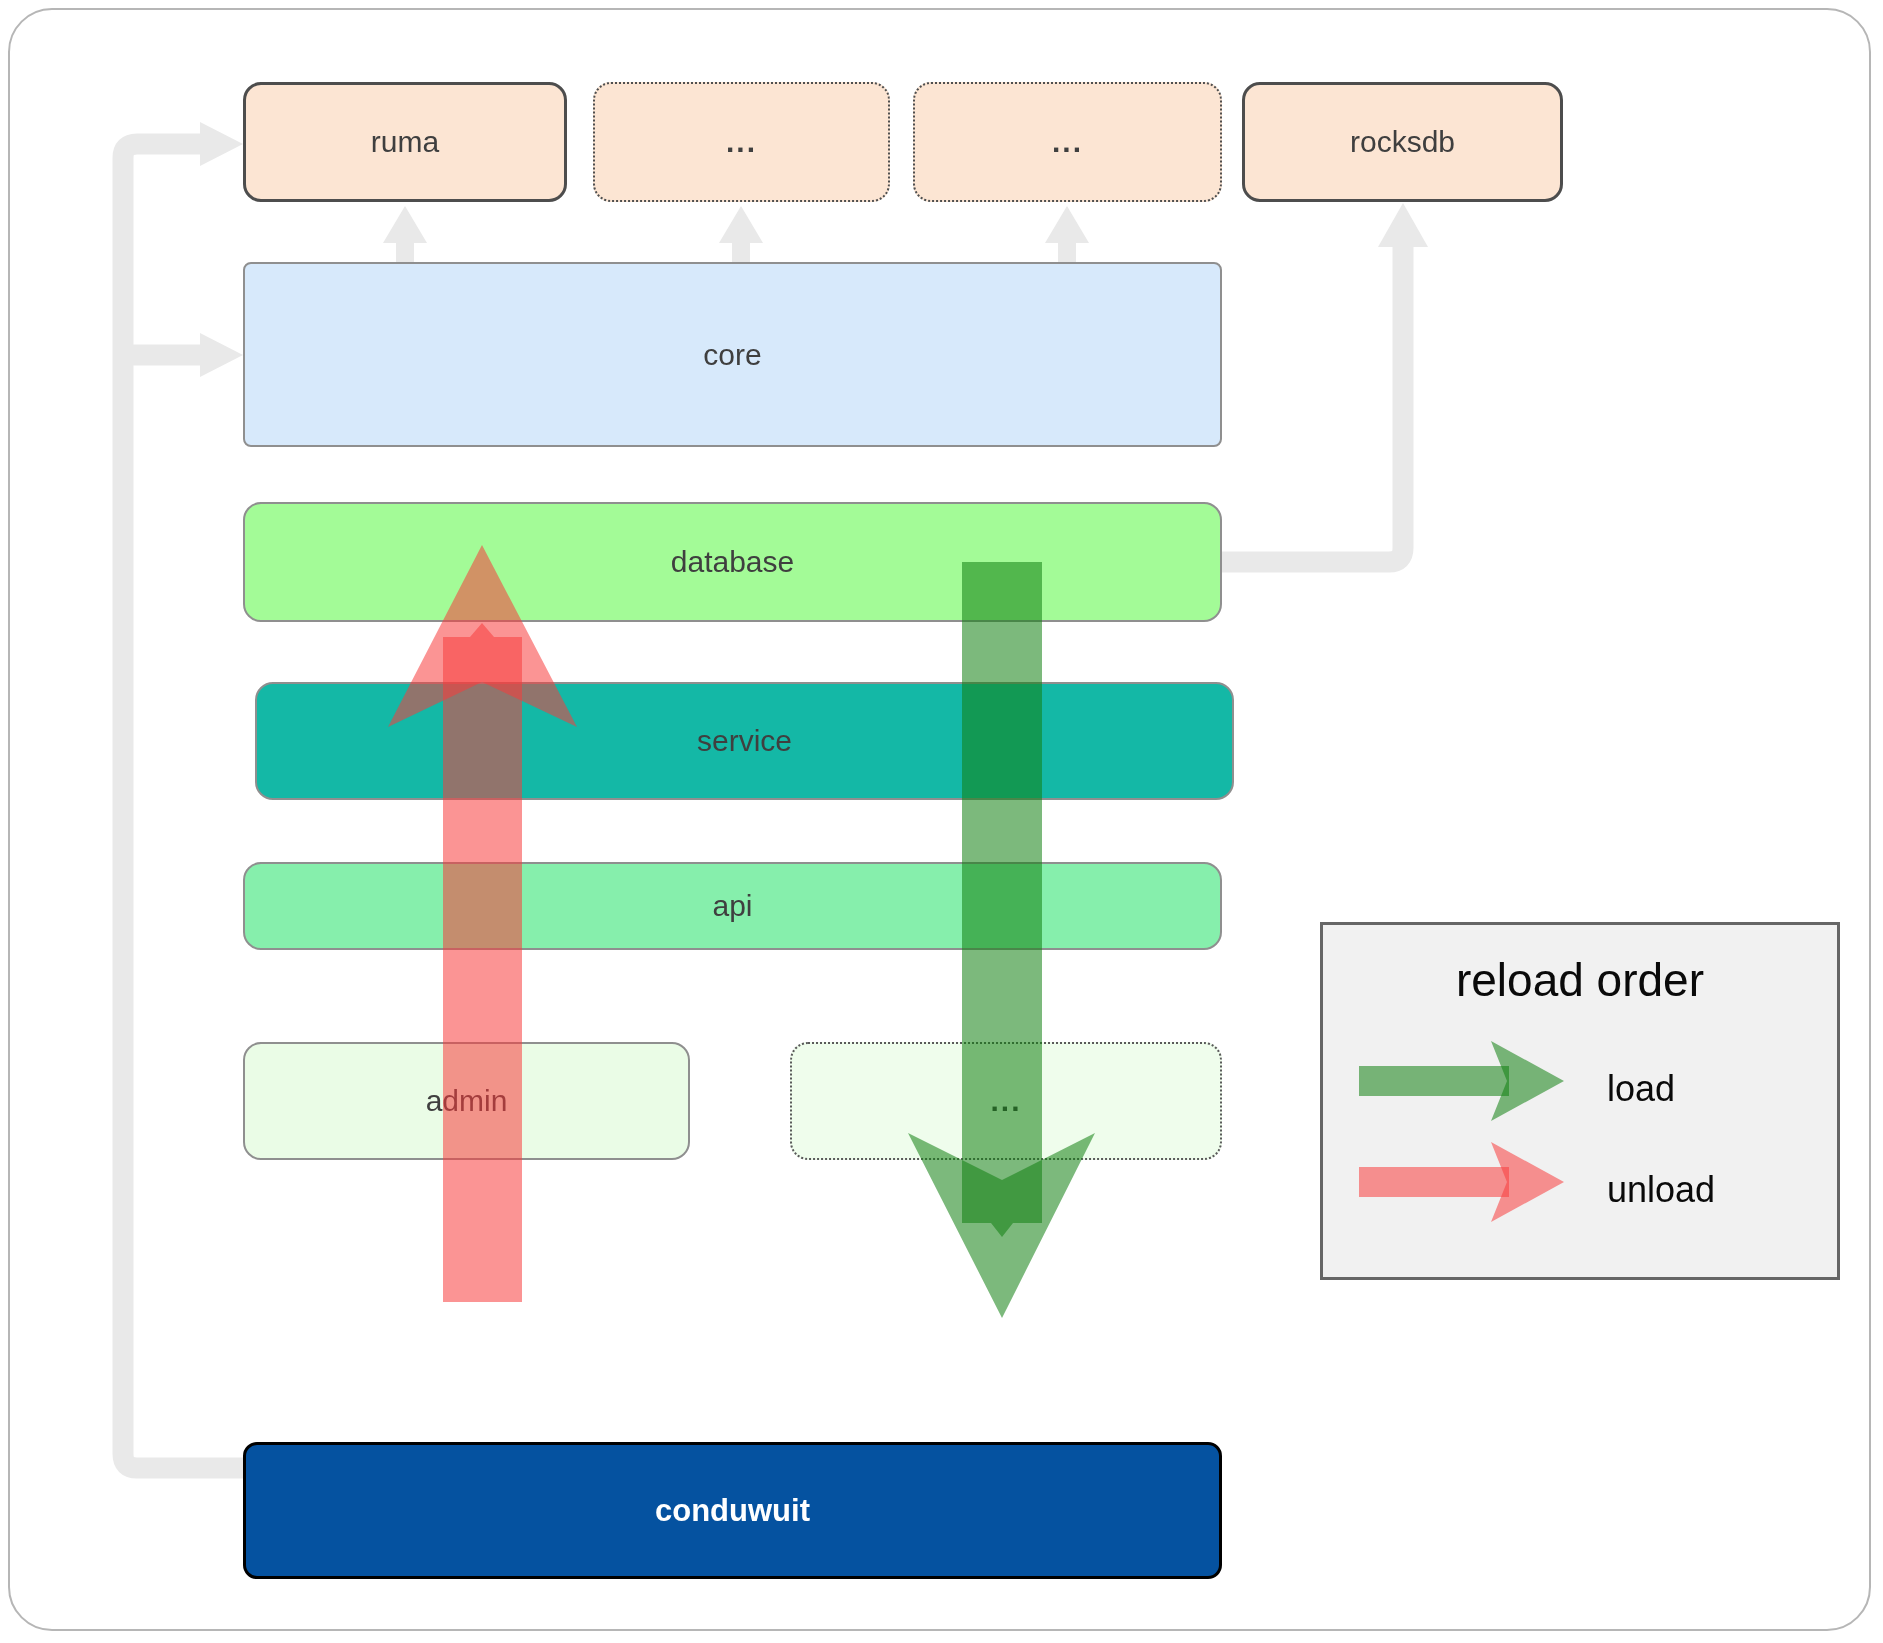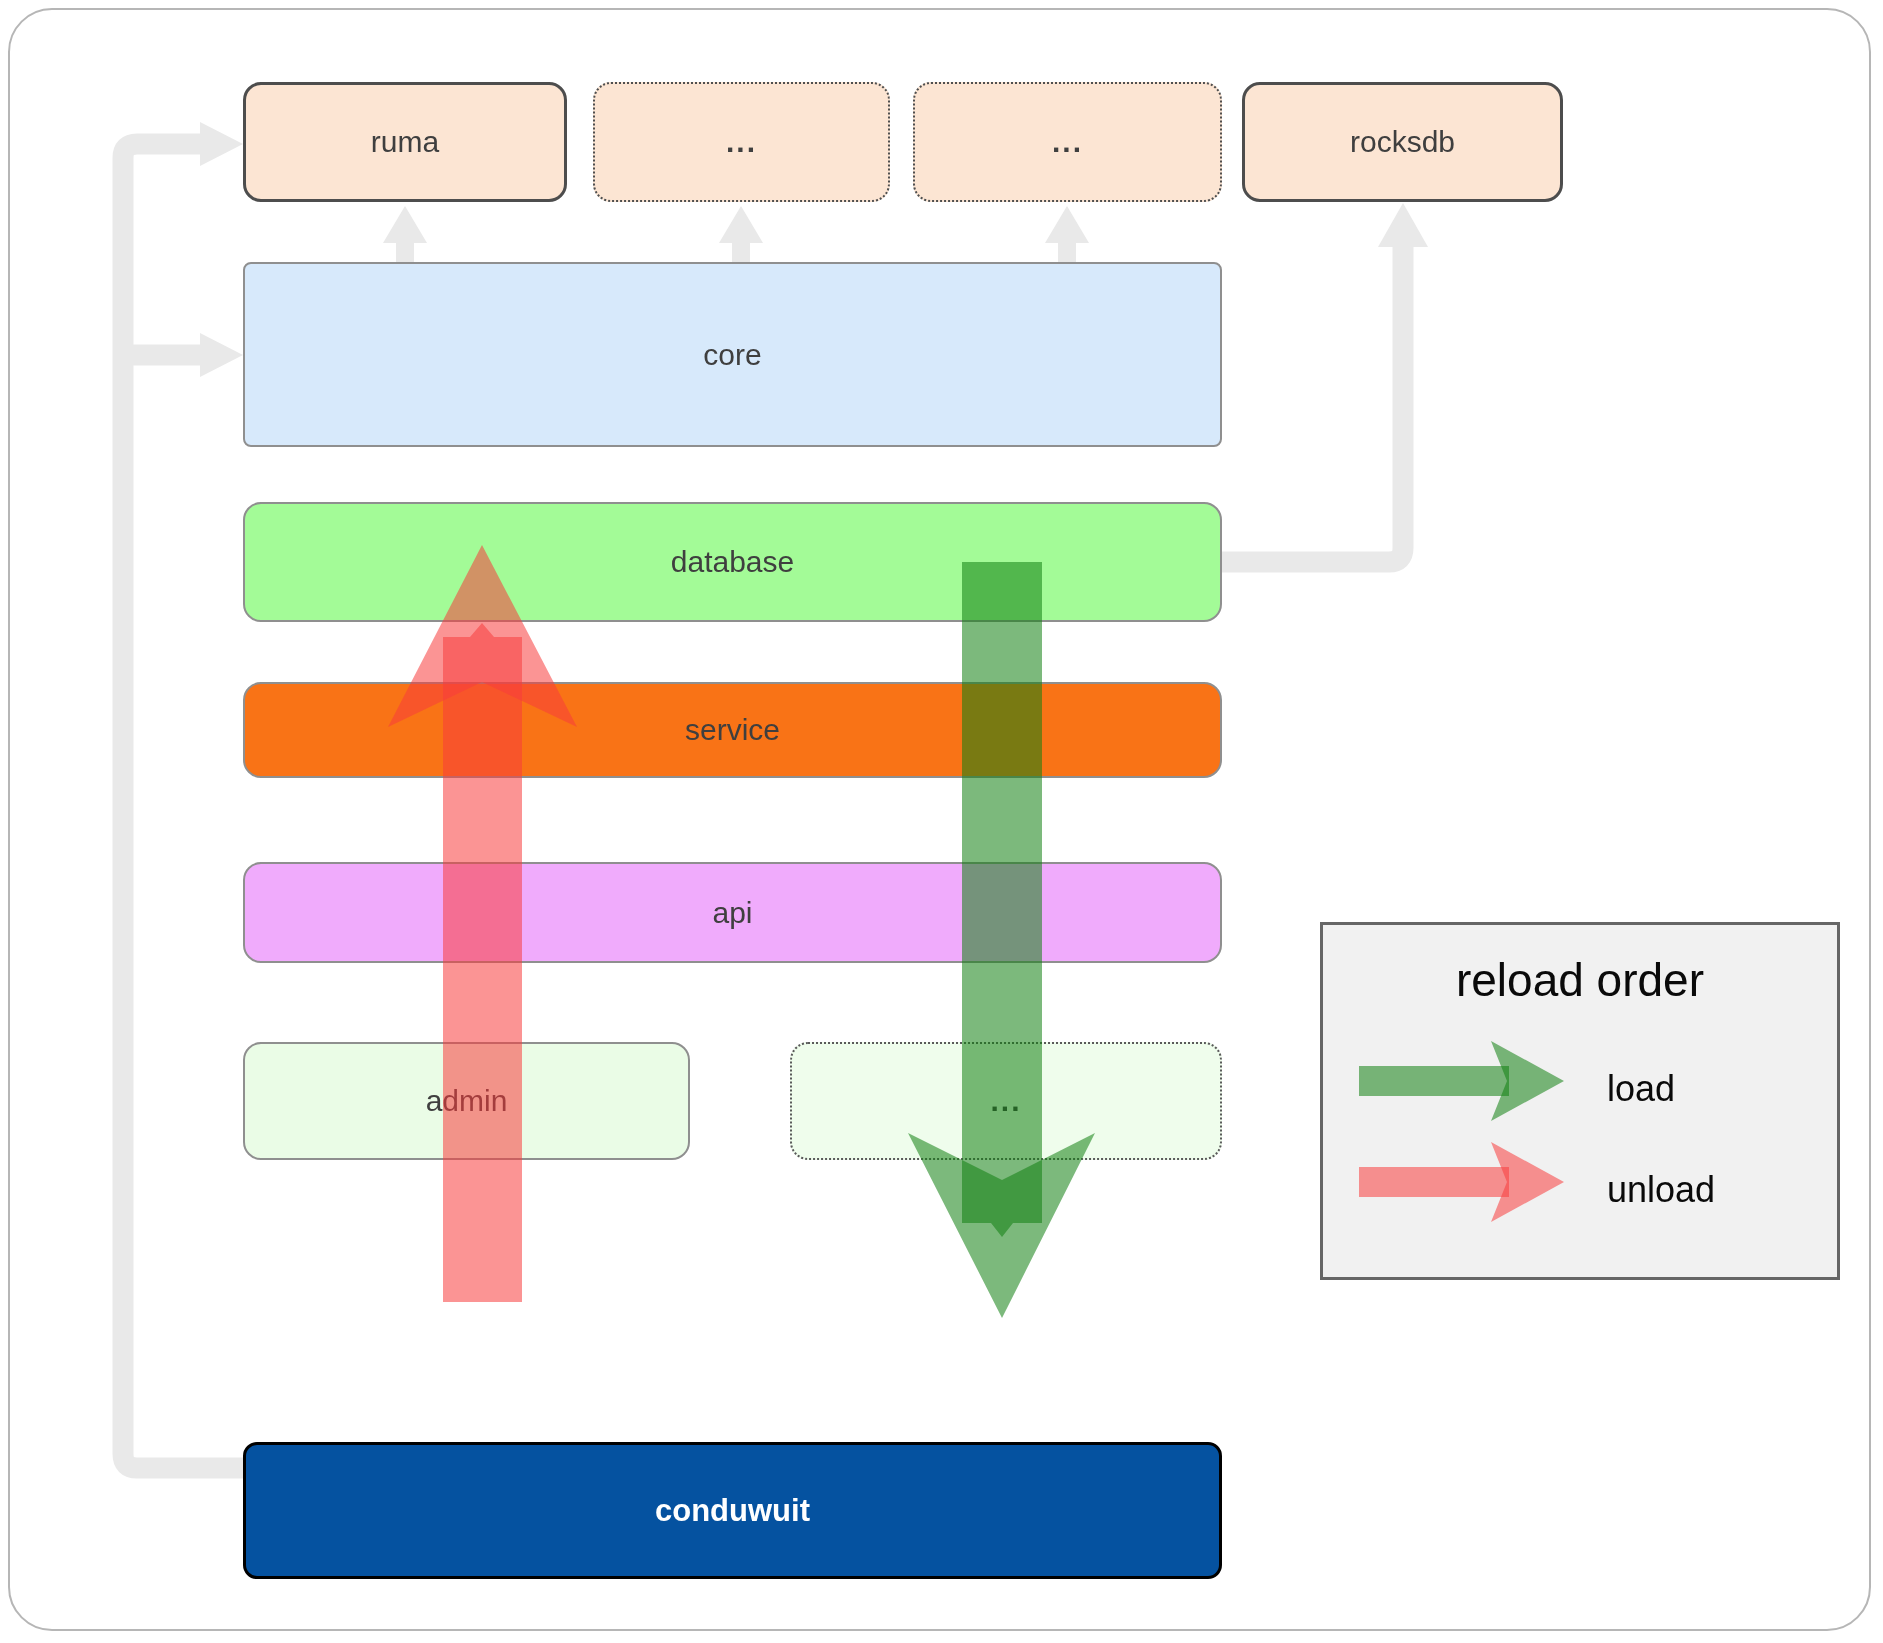--- a/index.html
+++ b/index.html
@@ -15,22 +15,22 @@
   .r18{border-radius:18px;}
   .peach-solid{background:#fce5d3; border:3px solid #4d4d4d;}
   .peach-dotted{background:#fce5d3; border:2px dotted #4f4f4f;}
   .gray-border{border:2px solid #8f8f8f;}
   .b-ruma{left:243px; top:82px; width:324px; height:120px;}
   .b-e1{left:593px; top:82px; width:297px; height:120px;}
   .b-e2{left:913px; top:82px; width:309px; height:120px;}
   .b-rocksdb{left:1242px; top:82px; width:321px; height:120px;}
   .b-core{left:243px; top:262px; width:979px; height:185px; background:#d7e9fb; border-radius:8px;}
   .b-database{left:243px; top:502px; width:979px; height:120px; background:#a3fb97;}
-  .b-service{left:243px; top:682px; width:979px; height:96px; background:#f97316;}
-  .b-api{left:243px; top:862px; width:979px; height:101px; background:#f0abfc;}
+  .b-service{left:255px; top:682px; width:979px; height:118px; background:#14b8a6;}
+  .b-api{left:243px; top:862px; width:979px; height:88px; background:#86efac;}
   .b-admin{left:243px; top:1042px; width:447px; height:118px; background:#eafce6;}
   .b-e3{left:790px; top:1042px; width:432px; height:118px; background:#effdec; border:2px dotted #5a5a5a;}
   .b-router{left:243px; top:1222px; width:979px; height:120px; background:#ffffff;}
   .b-conduwuit{left:243px; top:1442px; width:979px; height:137px; background:#0552a0;
                border:3px solid #000; border-radius:14px; color:#ffffff; font-weight:700; font-size:31px;}
   .ellipsis-label{font-weight:700; letter-spacing:2px;}
   .gray-edge{fill:#e9e9e9;}
   .gray-stroke{fill:none; stroke:#e9e9e9; stroke-width:21;}
   .load-fill{fill:rgba(16,128,16,0.55);}
   .unload-fill{fill:rgba(248,60,60,0.55);}

